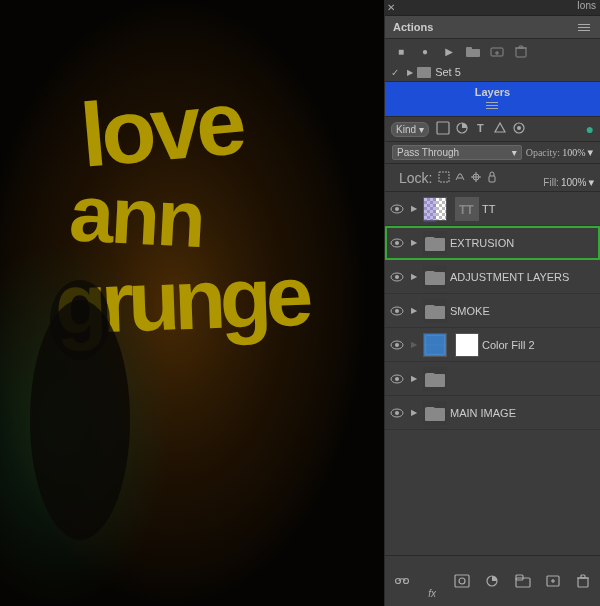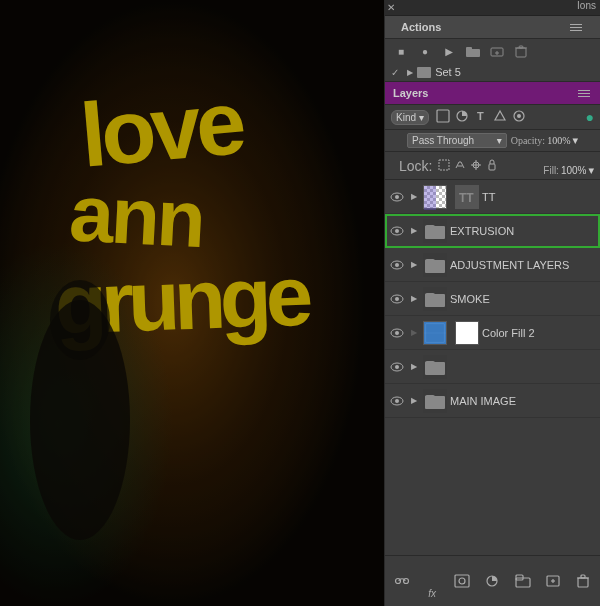--- a/index.html
+++ b/index.html
@@ -45,21 +45,21 @@
     .actions-section {
       background: #3c3c3c;
       border-bottom: 1px solid #2a2a2a;
       padding: 0;
     }
 
     .section-header {
       display: flex;
       align-items: center;
       justify-content: space-between;
-      padding: 4px 16px;
+      padding: 4px 8px;
       background: #474747;
       border-bottom: 1px solid #2a2a2a;
     }
 
     .section-title {
       font-size: 11px;
       color: #ccc;
       font-weight: bold;
     }
 
@@ -132,23 +132,24 @@
       flex: 1;
       display: flex;
       flex-direction: column;
       overflow: hidden;
     }
 
     .layers-header {
       display: flex;
       align-items: center;
       justify-content: space-between;
-      padding: 4px 8px;
-      background: #701a75;
+      padding: 4px 16px;
+      background: #1d4ed8;
       border-bottom: 1px solid #2a2a2a;
+      flex-direction: column;
     }
 
     
     .filter-bar {
       display: flex;
       align-items: center;
       padding: 4px 6px;
       gap: 4px;
       border-bottom: 1px solid #2a2a2a;
     }
@@ -176,21 +177,21 @@
       font-size: 11px;
       cursor: pointer;
       width: 16px;
       text-align: center;
     }
 
     
     .blend-bar {
       display: flex;
       align-items: center;
-      padding: 3px 22px;
+      padding: 3px 7px;
       gap: 4px;
       border-bottom: 1px solid #2a2a2a;
     }
 
     .blend-select {
       background: #555;
       border: 1px solid #666;
       border-radius: 2px;
       padding: 1px 4px;
       font-size: 10px;

